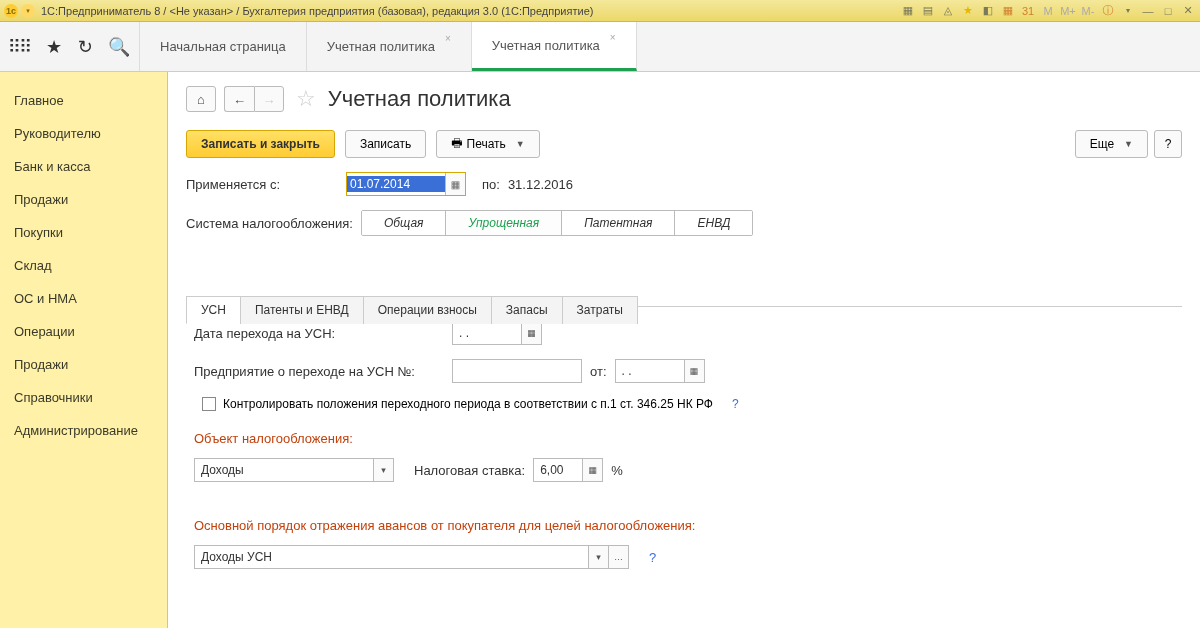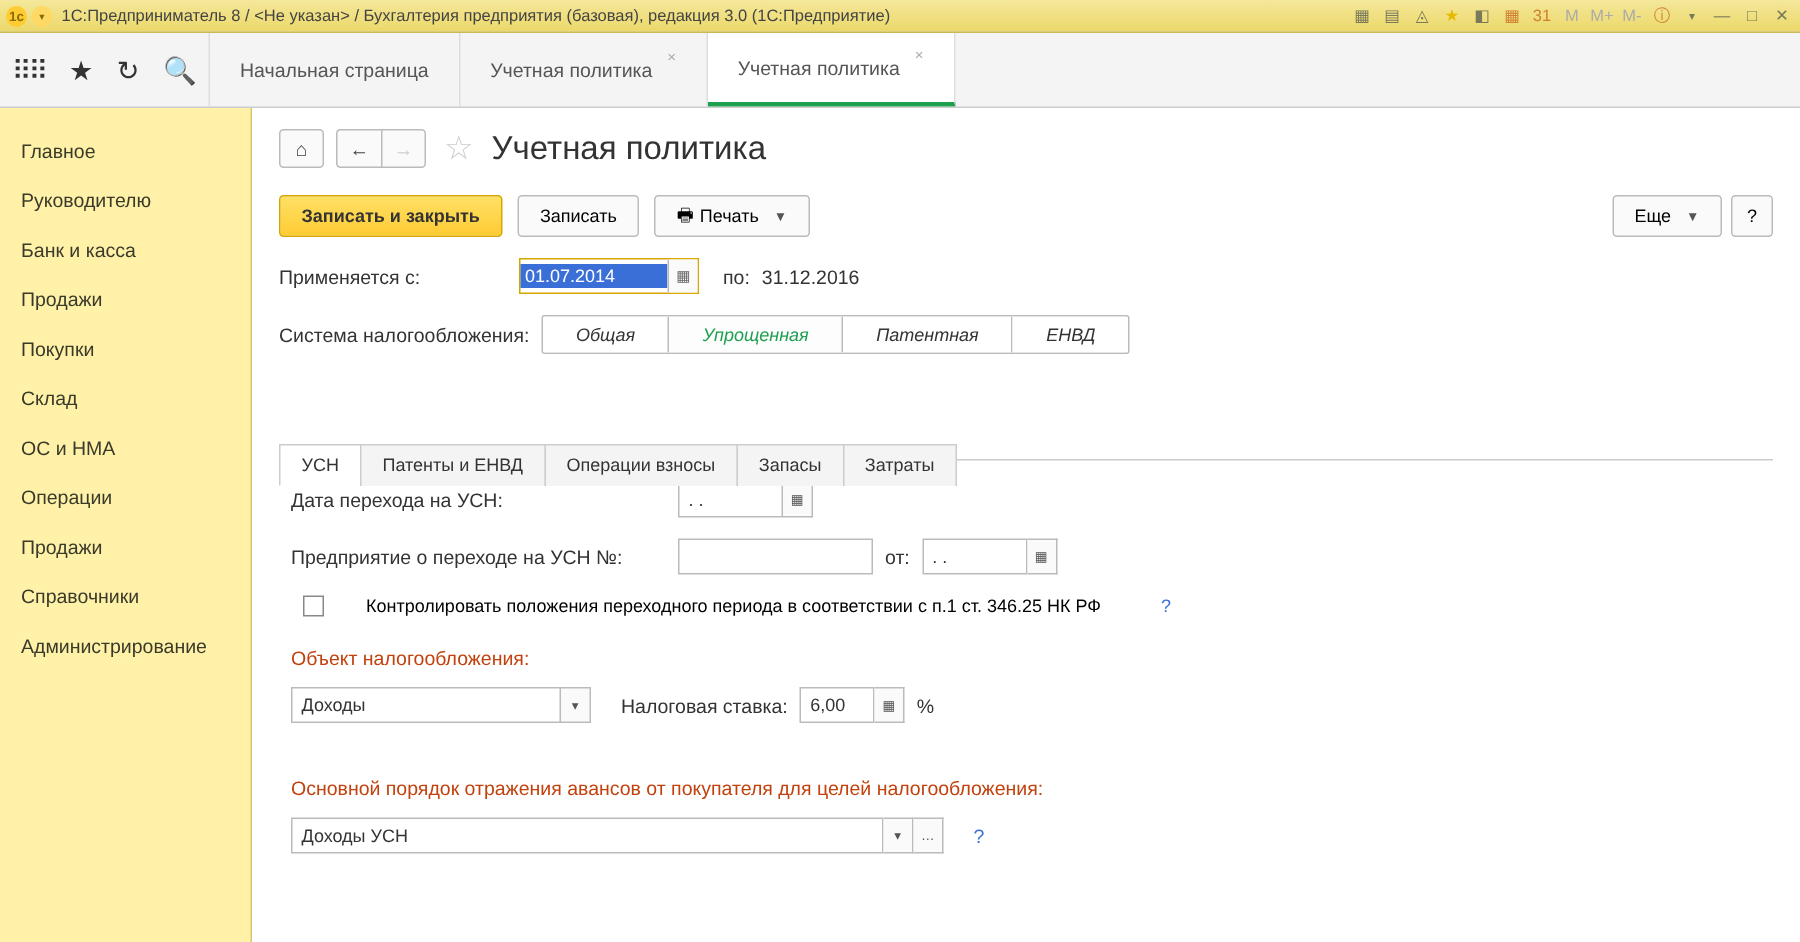--- a/index.html
+++ b/index.html
@@ -62,21 +62,21 @@
   .segmented .seg:last-child { border-right: none; }
   .segmented .seg.active { color: #1fa050; background: #fdfdfd; }
 
   
   .inner-tabs { display: flex; border-bottom: 1px solid #ccc; margin-bottom: 14px; }
   .inner-tab { padding: 6px 14px; border: 1px solid #ccc; border-bottom: none; margin-right: -1px; background: #f4f4f4; cursor: pointer; font-size: 12px; color: #333; position:relative; top:18px;margin-top:28px;}
   .inner-tab.active { background: #fff; border-bottom: 1px solid #fff; }
 
   .sub-form { padding-left: 8px; }
   .sub-form .form-row .label { min-width: 230px; }
-  .checkbox-row { display: flex; align-items: center; gap: 28px; margin-bottom: 18px; padding-left: 8px; text-align: center;}
+  .checkbox-row { display: flex; align-items: center; gap: 7px; margin-bottom: 18px; padding-left: 8px; text-align: center;}
   .chk { width: 14px; height: 14px; border: 1px solid #888; background: #fff; cursor: pointer; }
   .help-link { color: #3a6fd8; cursor: pointer; margin-left: 12px; }
 
   .select-field { display: flex; align-items: center; }
   .select-input { height: 24px; border: 1px solid #bbb; padding: 0 6px; display: flex; align-items: center; background: #fff; font-size: 12px; }
   .select-btn { width: 20px; height: 24px; border: 1px solid #bbb; border-left: none; display: inline-flex; align-items: center; justify-content: center; font-size: 9px; color: #555; cursor: pointer; background:#fafafa;}
 
   .section-label { font-size: 13px; color: #c2410c; margin: 20px 0 12px 0; }
 
   .rate-input { width: 50px; text-align: right; }

